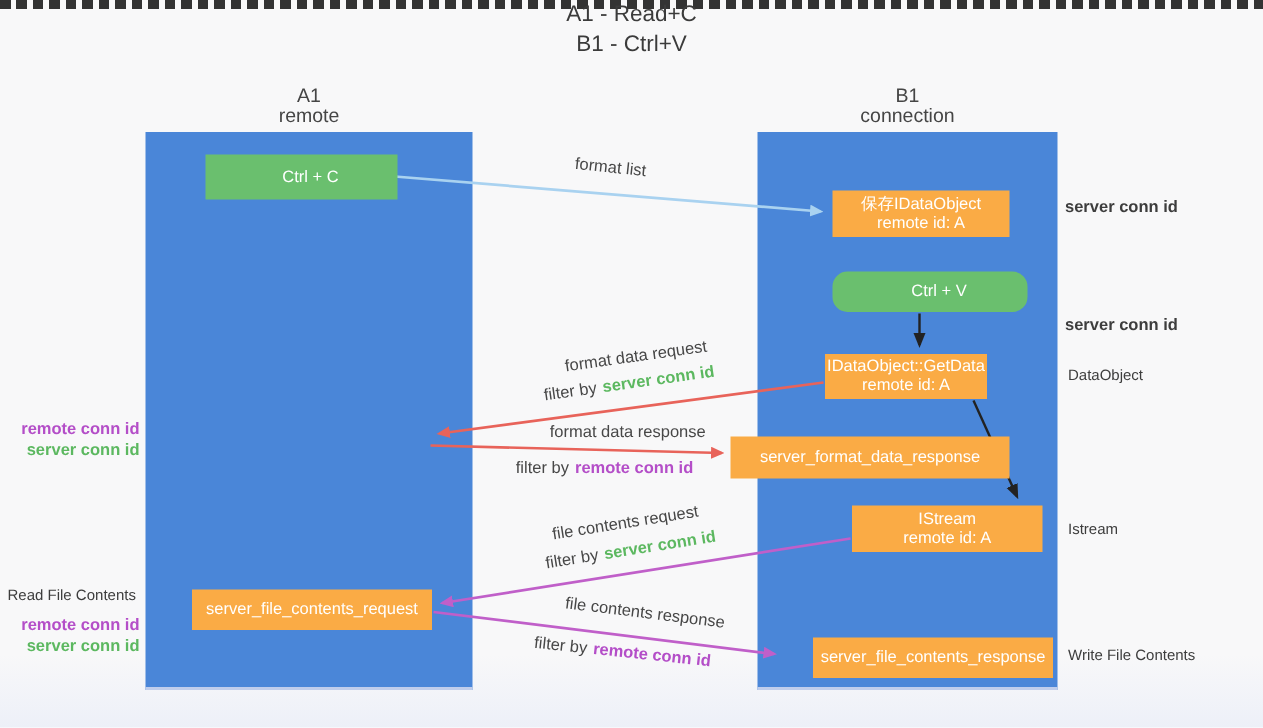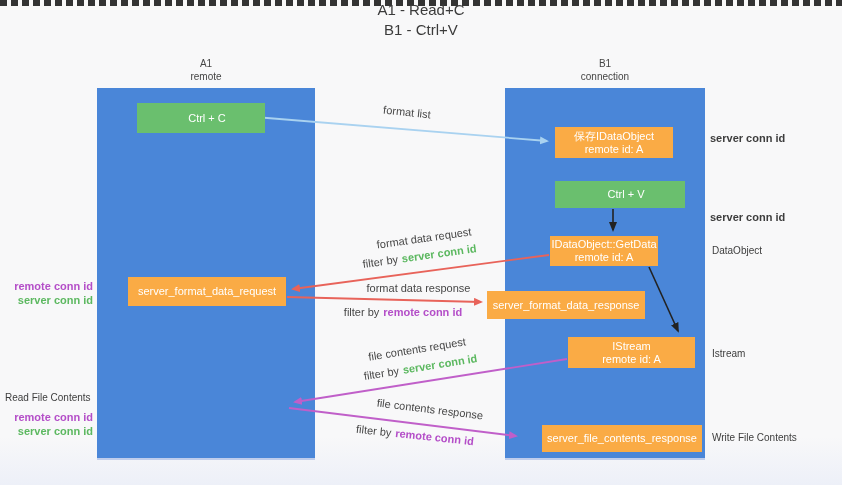--- a/index.html
+++ b/index.html
@@ -11,21 +11,21 @@
     overflow: hidden;
   }
   .abs { position: absolute; }
   .title {
     left: 0; top: 8; width: 100%;
     text-align: center;
     font-size: 15px; line-height: 20px; color: #3b3b3b;
     z-index: 4;
   }
   .col-header {
-    text-align: center; font-size: 10px; line-height: 13px; color: #454545;
+    text-align: center; font-size: 13px; line-height: 13px; color: #454545;
     z-index: 4;
   }
   .column {
     background: #4a86d8;
     border-bottom: 2px solid #bfcdec;
     z-index: 1;
   }
   .dashes {
     left: 0; top: 167; width: 842px; height: 6px;
     background-image: repeating-linear-gradient(90deg, #333 0 7px, transparent 7px 11px);
@@ -104,42 +104,42 @@
 
   <div class="abs node green-box" style="left:137px; top:103px; width:116px; height:30px;">
     <div>Ctrl + C</div>
   </div>
 
   <div class="abs node orange-box" style="left:555px; top:127px; width:118px; height:31px;">
     <div>保存IDataObject</div>
     <div>remote id: A</div>
   </div>
 
-  <div class="abs node green-box" style="left:555px; top:181px; width:118px; height:27px;">
+  <div class="abs node green-box" style="left:555px; top:181px; width:118px; height:27px;border-radius:10px;">
     <div>Ctrl + V</div>
   </div>
 
   <div class="abs node orange-box" style="left:550px; top:236px; width:108px; height:30px;">
     <div>IDataObject::GetData</div>
     <div>remote id: A</div>
   </div>
 
-  <div class="abs node orange-box" style="left:128px; top:277px; width:158px; height:29px;">
-    <div>server_format_data_request</div>
-  </div>
 
-  <div class="abs node orange-box" style="left:487px; top:291px; width:158px; height:28px;justify-content:center;">
+  <div class="abs node orange-box" style="left:487px; top:291px; width:186px; height:28px;justify-content:center;">
     <div>server_format_data_response</div>
   </div>
 
   <div class="abs node orange-box" style="left:568px; top:337px; width:127px; height:31px;">
     <div>IStream</div>
     <div>remote id: A</div>
   </div>
 
+  <div class="abs node orange-box" style="left:128px; top:393px; width:160px; height:27px;">
+    <div>server_file_contents_request</div>
+  </div>
 
   <div class="abs node orange-box" style="left:542px; top:425px; width:160px; height:27px;">
     <div>server_file_contents_response</div>
   </div>
 
   <div class="abs edge-label rotp6" style="left:372px; top:106px; width:70px;">
     <span>format list</span>
   </div>
 
   <div class="abs edge-label rotn8" style="left:360px; top:232px; width:128px;">

